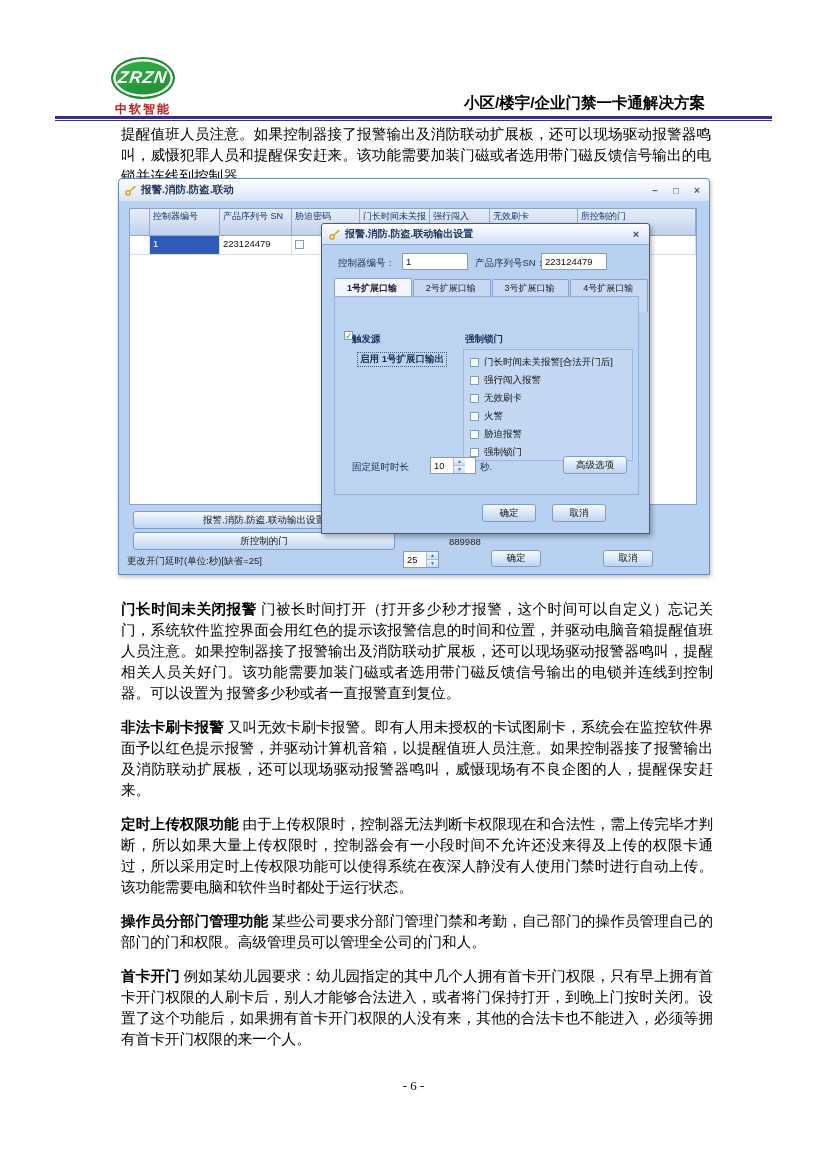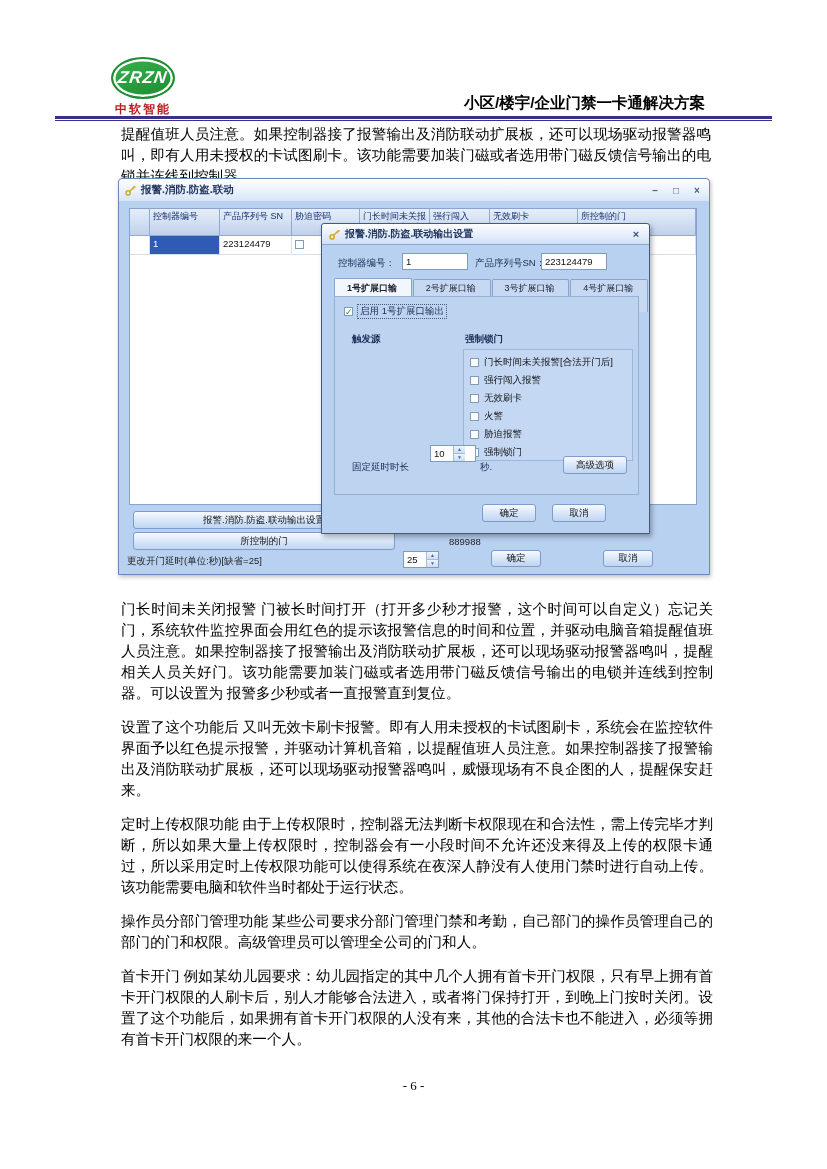--- a/index.html
+++ b/index.html
@@ -25,21 +25,21 @@
   .tagline { position:absolute; right:122px; top:93px; font-size:15.5px; font-weight:bold;
              font-family:"Liberation Sans",sans-serif;text-align:center; }
   .head-rule { position:absolute; left:55px; top:116px; width:717px; height:3px; background:#39308a; }
   .head-rule2 { position:absolute; left:55px; top:120px; width:717px; height:1px; background:#39308a; }
 
   
   .doc-text { font-size:14.6px; line-height:21px; text-align:justify; }
   .intro { position:absolute; left:121px; top:124px; width:590px; }
   .sections { position:absolute; left:121px; top:599px; width:592px; }
   .sections p { margin:0 0 13px 0; }
-  .sec-head { font-weight:normal;margin-top:24px; }
+  .sec-head { font-weight:bold;margin-top:24px; }
   .footer { position:absolute; left:0; top:1078px; width:100%; text-align:center; font-size:13px; }
 
   
   .win {
     position:absolute; left:118px; top:178px; width:592px; height:397px;
     background:#b9d1f0; border:1px solid #6c88b8; border-radius:4px 4px 0 0;
     font-family:"Liberation Sans","DejaVu Sans",sans-serif; font-size:10px; color:#111;
     box-shadow:1px 2px 4px rgba(0,0,0,.25);
   }
   .win-title {
@@ -105,21 +105,21 @@
 
   .tabs { position:absolute; left:12px; top:55px; display:flex; }
   .tab { padding:2px 12px 3px; font-size:9px; background:#c6d8f2;
          border:1px solid #8aa3cc; border-bottom:none; margin-right:1px;
          border-radius:2px 2px 0 0; color:#223; }
   .tab.active { background:#f2f7fd; font-weight:bold; position:relative; top:-1px; padding-top:3px; }
 
   .gbox { position:absolute; left:12px; top:72px; width:305px; height:199px;
           border:1px solid #96afd6; background:#bdd4f1; }
   .enable-row { position:absolute; left:9px; top:7px; display:flex; align-items:center; gap:4px; }
-  .enable-lbl { border:1px dotted #44597c; padding:0 2px; font-weight:normal; color:#1a2c55; }
+  .enable-lbl { border:1px dotted #44597c; padding:0 2px; font-weight:bold; color:#1a2c55;margin-top:48px; }
   .grp-lbl { position:absolute; font-weight:bold; color:#1a2c55; }
   .list-box { position:absolute; background:#c4d8f4; border:1px solid #9fb6dc; padding:6px 6px; }
   .radio-row, .chk-row { display:flex; align-items:center; gap:5px; margin-bottom:7px; }
   .chk-row { margin-bottom:5px; }
   .radio { width:10px; height:10px; border:1px solid #7f9db9; border-radius:50%;
            background:#fff; position:relative; }
   .radio.sel:after { content:""; position:absolute; left:2.5px; top:2.5px; width:4px; height:4px;
            border-radius:50%; background:#2d9a2d; }
 
   .key-icon { flex:0 0 auto; }
@@ -132,21 +132,21 @@
   <div class="logo">
     <div class="logo-oval">
       <span>ZRZN</span>
     </div>
     <div class="logo-sub">中软智能</div>
   </div>
   <div class="tagline">小区/楼宇/企业门禁一卡通解决方案</div>
   <div class="head-rule"></div>
   <div class="head-rule2"></div>
 
-  <div class="intro doc-text">提醒值班人员注意。如果控制器接了报警输出及消防联动扩展板，还可以现场驱动报警器鸣叫，即有人用未授权的卡试图刷卡。该功能需要加装门磁或者选用带门磁反馈信号输出的电锁并连线到控制器。</div>
+  <div class="intro doc-text">提醒值班人员注意。如果控制器接了报警输出及消防联动扩展板，还可以现场驱动报警器鸣叫，威慑犯罪人员和提醒保安赶来。该功能需要加装门磁或者选用带门磁反馈信号输出的电锁并连线到控制器。</div>
 
   <div class="win">
     <div class="win-title">
       <svg class="key-icon" width="11" height="11" viewBox="0 0 16 16">
         <circle cx="4.5" cy="11.5" r="3" fill="none" stroke="#d9a420" stroke-width="2.2"></circle>
         <path d="M7 9 L13.8 2.2 M13.8 2.2 L15.3 3.7 M11.6 4.4 L13.1 5.9" stroke="#d9a420" stroke-width="2" fill="none"></path>
       </svg>
       <span>报警.消防.防盗.联动</span>
       <span class="win-ctrls">
         <span>–</span>
@@ -246,38 +246,38 @@
             <span class="cb"></span>
             <span>胁迫报警</span>
           </div>
           <div class="chk-row">
             <span class="cb"></span>
             <span>强制锁门</span>
           </div>
         </div>
 
         <span class="fld-lbl" style="left:17px; top:164px">固定延时时长</span>
-        <div class="spin abs" style="left:95px; top:148px; width:46px">
+        <div class="spin abs" style="left:95px; top:160px; width:46px">
           <span class="spin-val">10</span>
           <span class="spin-btns">
             <span>▲</span>
             <span>▼</span>
           </span>
         </div>
         <span class="fld-lbl" style="left:145px; top:164px">秒.</span>
         <div class="btn abs" style="left:228px; top:159px; width:64px; height:18px">高级选项</div>
       </div>
 
       <div class="btn abs" style="left:160px; top:280px; width:54px; height:18px">确定</div>
       <div class="btn abs" style="left:230px; top:280px; width:54px; height:18px">取消</div>
     </div>
   </div>
 
   <div class="sections doc-text">
     <p><span class="sec-head">门长时间未关闭报警</span> <span>门被长时间打开（打开多少秒才报警，这个时间可以自定义）忘记关门，系统软件监控界面会用红色的提示该报警信息的时间和位置，并驱动电脑音箱提醒值班人员注意。如果控制器接了报警输出及消防联动扩展板，还可以现场驱动报警器鸣叫，提醒相关人员关好门。该功能需要加装门磁或者选用带门磁反馈信号输出的电锁并连线到控制器。可以设置为 报警多少秒或者一直报警直到复位。</span></p>
-    <p><span class="sec-head">设置了这个功能后</span> <span>又叫无效卡刷卡报警。即有人用未授权的卡试图刷卡，系统会在监控软件界面予以红色提示报警，并驱动计算机音箱，以提醒值班人员注意。如果控制器接了报警输出及消防联动扩展板，还可以现场驱动报警器鸣叫，威慑现场有不良企图的人，提醒保安赶来。</span></p>
+    <p><span class="sec-head">非法卡刷卡报警</span> <span>又叫无效卡刷卡报警。即有人用未授权的卡试图刷卡，系统会在监控软件界面予以红色提示报警，并驱动计算机音箱，以提醒值班人员注意。如果控制器接了报警输出及消防联动扩展板，还可以现场驱动报警器鸣叫，威慑现场有不良企图的人，提醒保安赶来。</span></p>
     <p><span class="sec-head">定时上传权限功能</span> <span>由于上传权限时，控制器无法判断卡权限现在和合法性，需上传完毕才判断，所以如果大量上传权限时，控制器会有一小段时间不允许还没来得及上传的权限卡通过，所以采用定时上传权限功能可以使得系统在夜深人静没有人使用门禁时进行自动上传。该功能需要电脑和软件当时都处于运行状态。</span></p>
     <p><span class="sec-head">操作员分部门管理功能</span> <span>某些公司要求分部门管理门禁和考勤，自己部门的操作员管理自己的部门的门和权限。高级管理员可以管理全公司的门和人。</span></p>
     <p><span class="sec-head">首卡开门</span> <span>例如某幼儿园要求：幼儿园指定的其中几个人拥有首卡开门权限，只有早上拥有首卡开门权限的人刷卡后，别人才能够合法进入，或者将门保持打开，到晚上门按时关闭。设置了这个功能后，如果拥有首卡开门权限的人没有来，其他的合法卡也不能进入，必须等拥有首卡开门权限的来一个人。</span></p>
   </div>
 
   <div class="footer">- 6 -</div>
 </div>
 
 </body></html>

